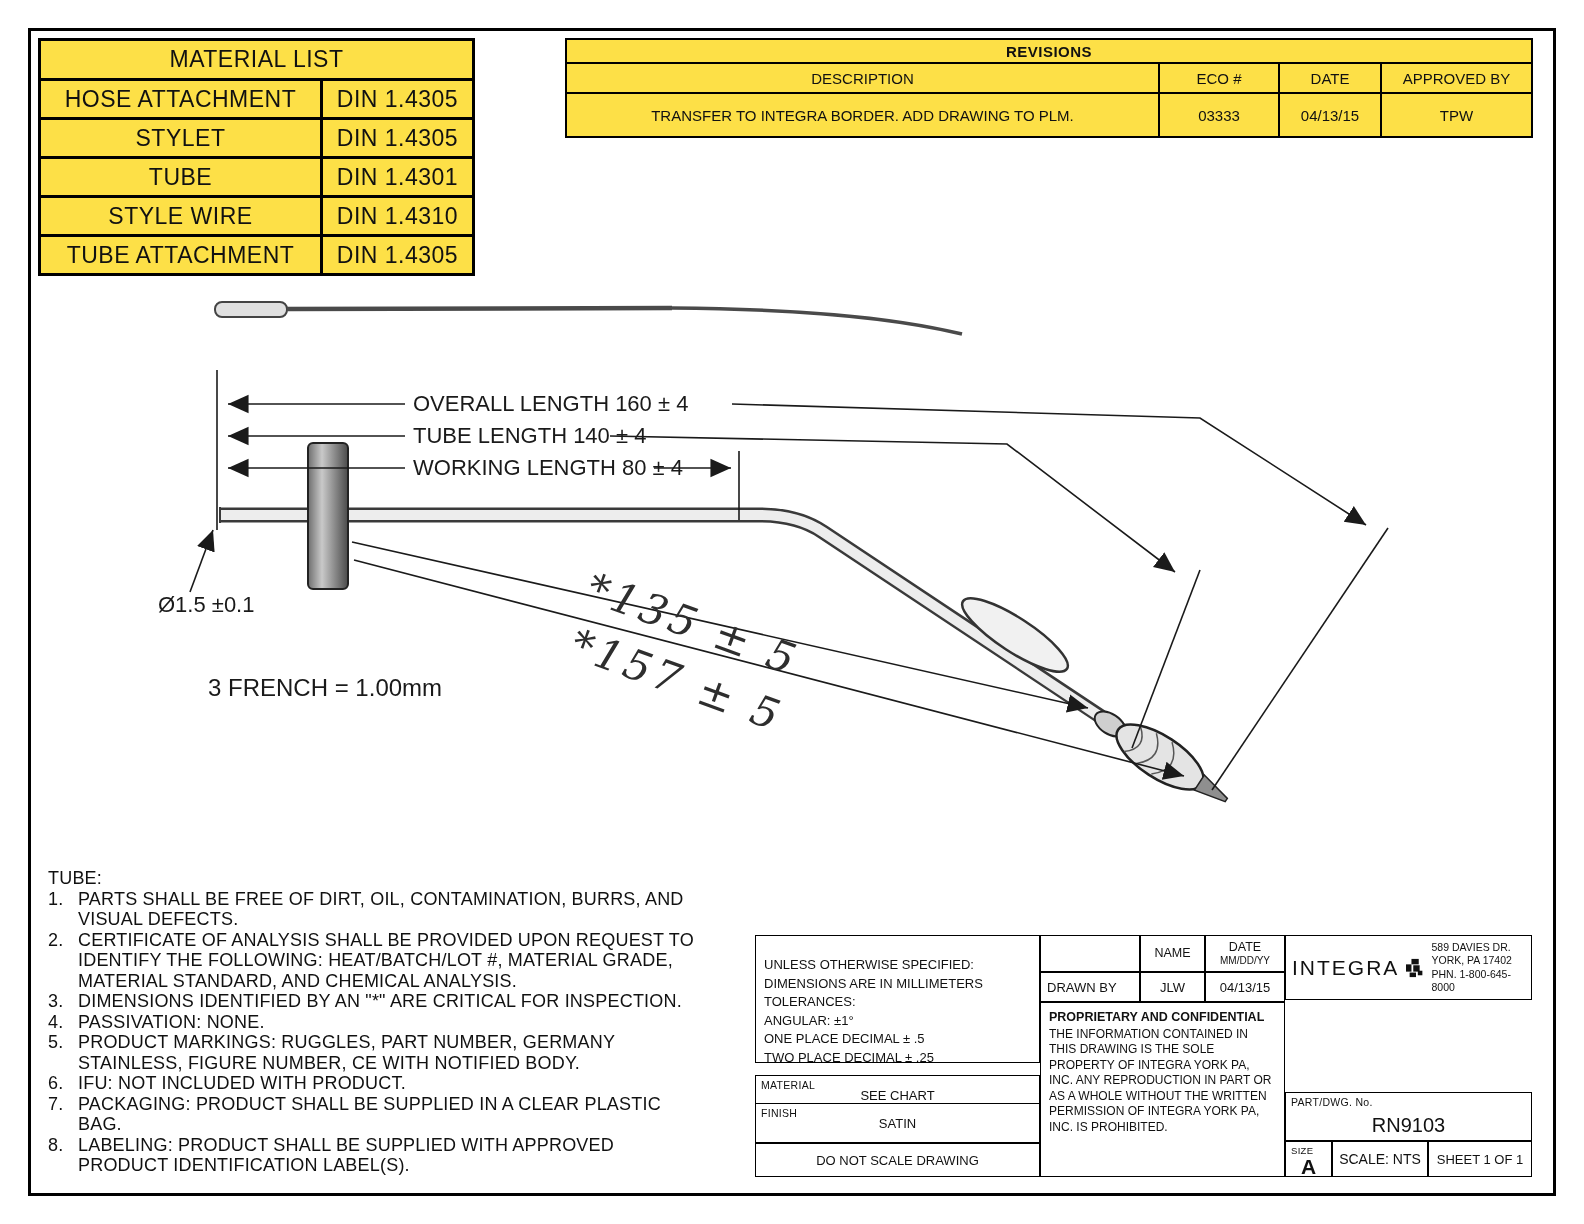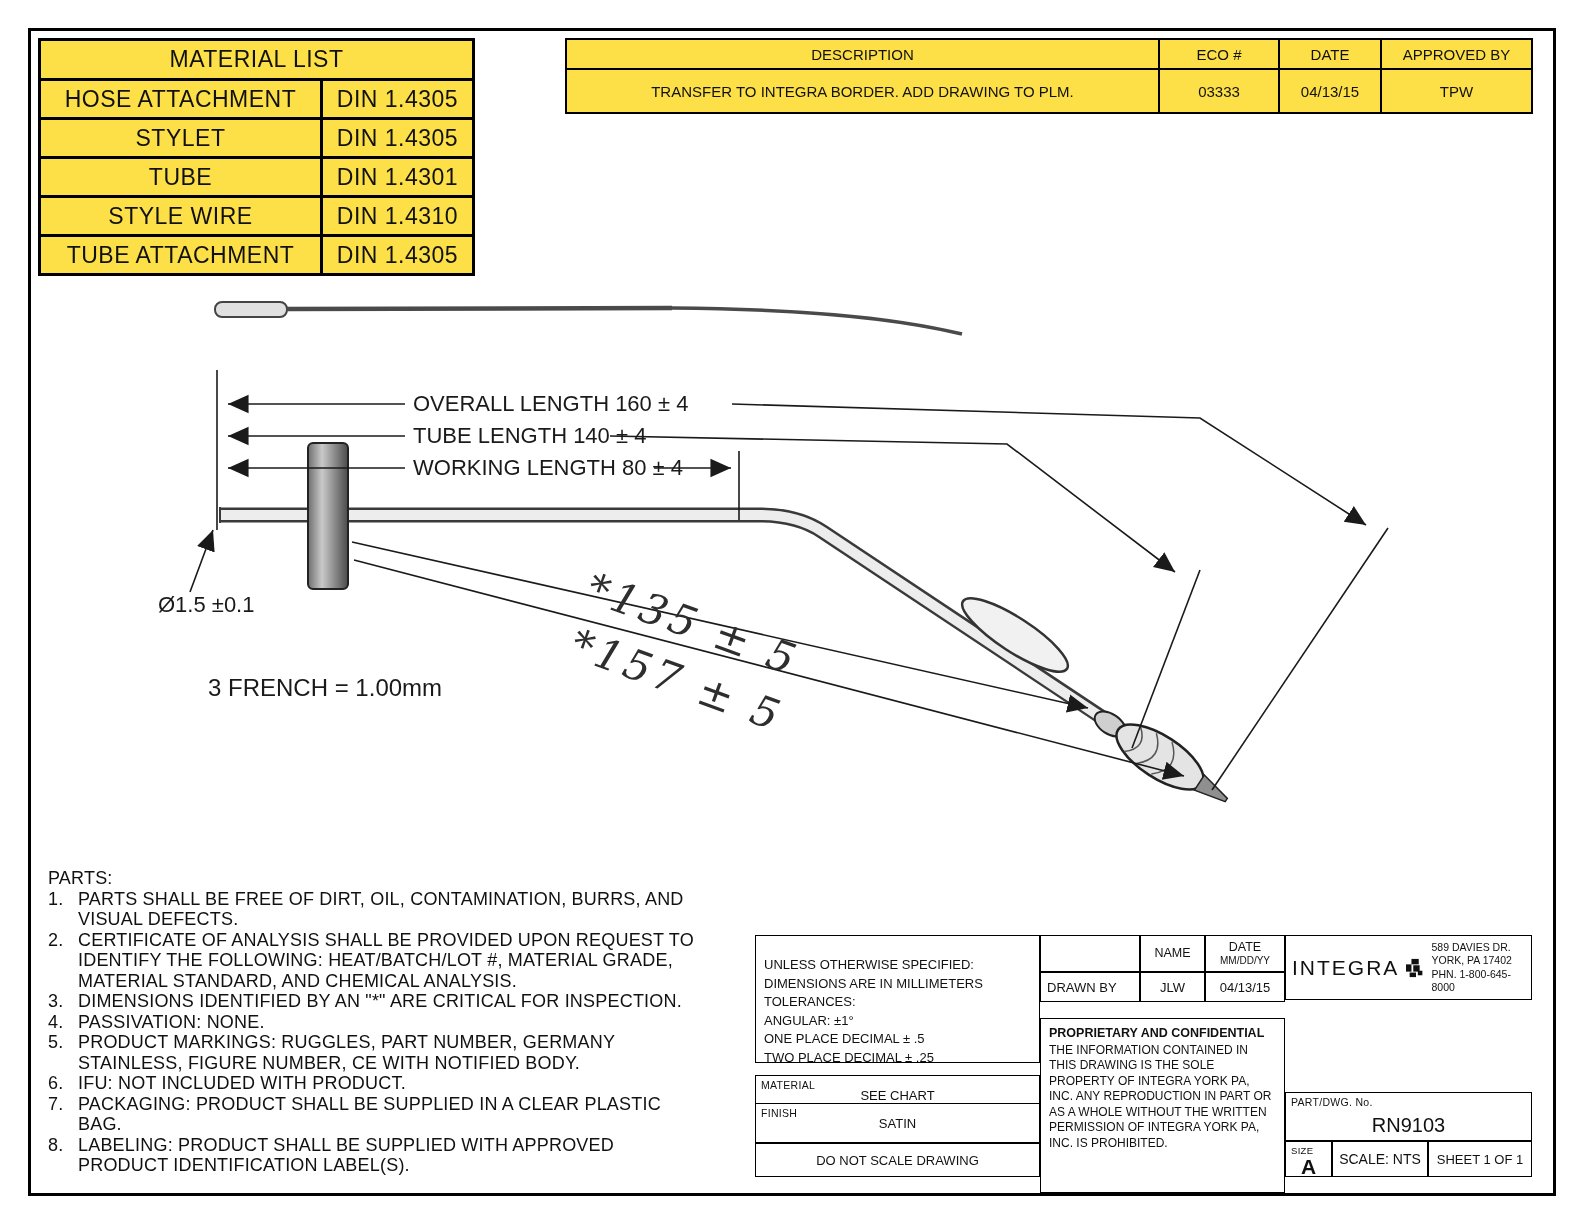--- a/index.html
+++ b/index.html
@@ -91,20 +91,23 @@
         </tr>
     <tr>
       <td class="mat-part">TUBE ATTACHMENT</td>
       <td class="mat-spec">DIN 1.4305</td>
         </tr>
   </tbody>
     </table>
 
   <table class="rev-table">
     <tbody>
+        <tr>
+          <td colspan="4" class="rev-title">REVISIONS</td>
+        </tr>
     <tr class="rev-head">
       <td class="rev-desc">DESCRIPTION</td>
       <td class="rev-eco">ECO #</td>
       <td class="rev-date">DATE</td>
       <td class="rev-appr">APPROVED BY</td>
     </tr>
     <tr class="rev-row">
       <td>TRANSFER TO INTEGRA BORDER. ADD DRAWING TO PLM.</td>
       <td>03333</td>
       <td>04/13/15</td>
@@ -166,21 +169,21 @@
     <text class="dim-label" x="381" y="133">OVERALL LENGTH 160 ± 4</text>
     <text class="dim-label" x="381" y="165">TUBE LENGTH 140 ± 4</text>
     <text class="dim-label" x="381" y="197">WORKING LENGTH 80 ± 4</text>
     <text class="dim-label" x="126" y="334">Ø1.5 ±0.1</text>
     <text class="dim-label big" x="176" y="418">3 FRENCH = 1.00mm</text>
     <text class="hand" x="552" y="322" transform="rotate(20 552 322)">*135 ± 5</text>
     <text class="hand" x="536" y="378" transform="rotate(20 536 378)">*157 ± 5</text>
   </svg>
 
   <div class="notes">
-    <div class="notes-title">PARTS:</div>
+    <div class="notes-title">TUBE:</div>
     <div class="note-item">
       <span class="note-num">1.</span>
       <span class="note-text">PARTS SHALL BE FREE OF DIRT, OIL, CONTAMINATION, BURRS, AND VISUAL DEFECTS.</span>
       </div>
     <div class="note-item">
       <span class="note-num">2.</span>
       <span class="note-text">CERTIFICATE OF ANALYSIS SHALL BE PROVIDED UPON REQUEST TO IDENTIFY THE FOLLOWING: HEAT/BATCH/LOT #, MATERIAL GRADE, MATERIAL STANDARD, AND CHEMICAL ANALYSIS.</span>
       </div>
     <div class="note-item">
       <span class="note-num">3.</span>
@@ -240,21 +243,21 @@
         <span class="mmddyy">MM/DD/YY</span>
       </div>
     </div>
     <div class="cell drawn-lbl" style="left:285px;top:37px;width:100px;height:30px;">DRAWN BY</div>
     <div class="cell" style="left:385px;top:37px;width:65px;height:30px;">
       <div class="center-val">JLW</div>
     </div>
     <div class="cell" style="left:450px;top:37px;width:80px;height:30px;">
       <div class="center-val">04/13/15</div>
     </div>
-    <div class="cell prop" style="left:285px;top:67px;width:245px;height:175px;margin-top:16px;">
+    <div class="cell prop" style="left:285px;top:67px;width:245px;height:175px;">
       <div class="prop-title">PROPRIETARY AND CONFIDENTIAL</div>
       <div>THE INFORMATION CONTAINED IN THIS DRAWING IS THE SOLE PROPERTY OF INTEGRA YORK PA, INC.  ANY REPRODUCTION IN PART OR AS A WHOLE WITHOUT THE WRITTEN PERMISSION OF INTEGRA YORK PA, INC. IS PROHIBITED.</div>
     </div>
 
     <div class="cell logo-box" style="left:530px;top:0;width:247px;height:65px;">
       <span class="integra-word">INTEGRA</span>
       <svg width="20" height="20" viewBox="0 0 20 20">
         <rect x="6" y="0" width="8" height="6" fill="#111"></rect>
         <rect x="0" y="6" width="6" height="8" fill="#111"></rect>
         <rect x="8" y="7" width="7" height="7" fill="#111"></rect>

